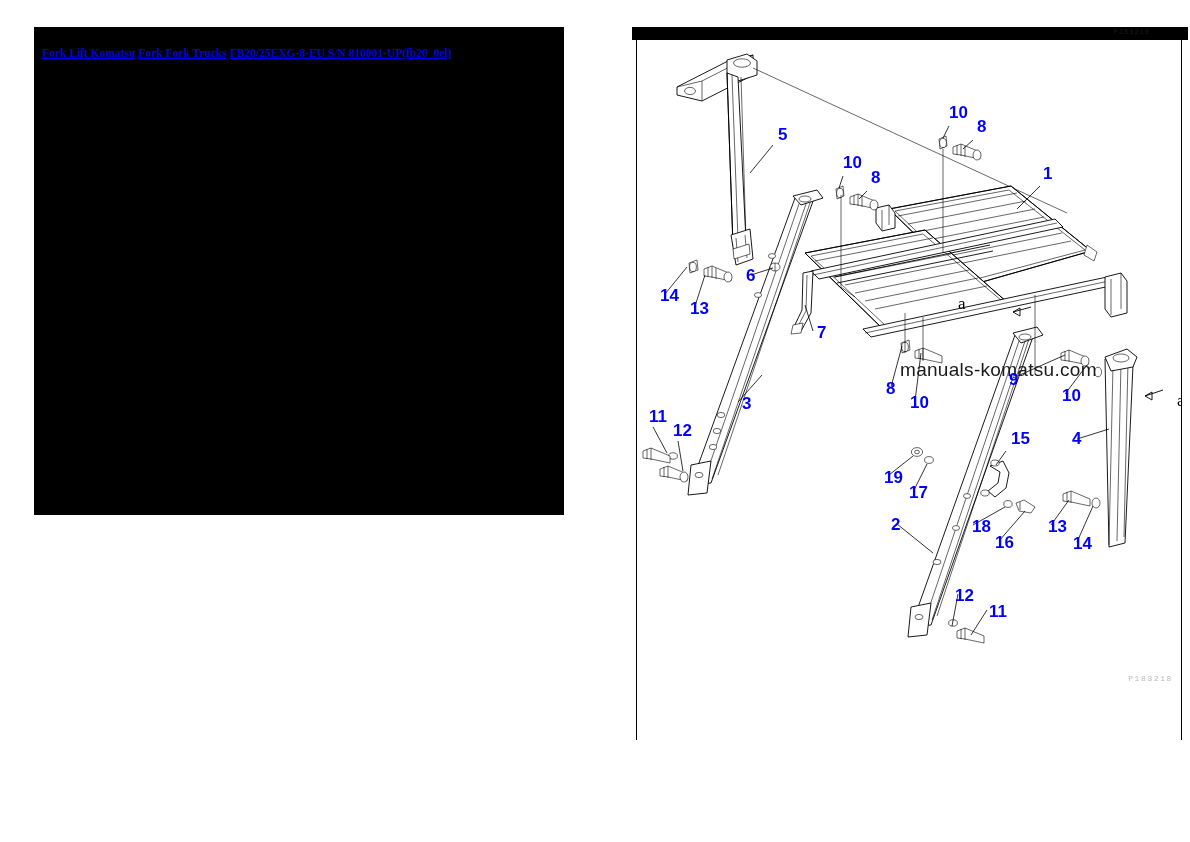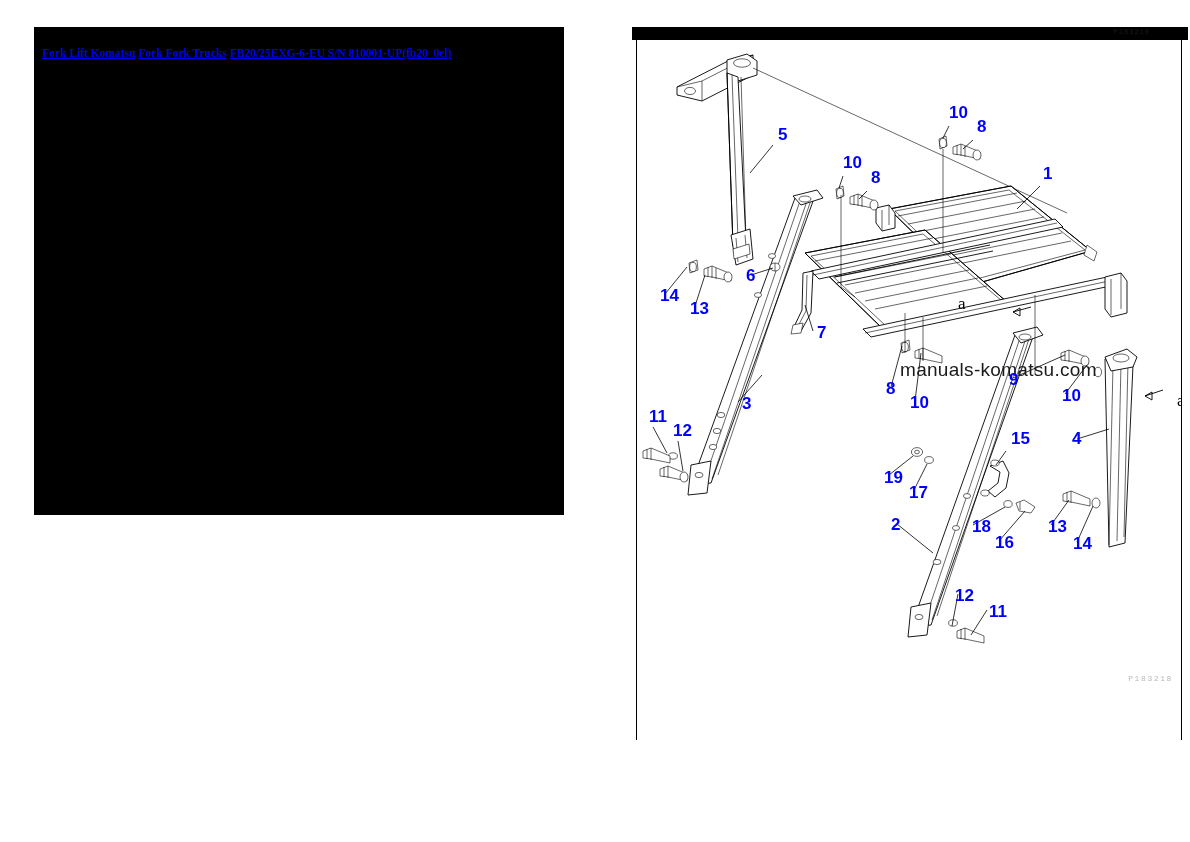--- a/index.html
+++ b/index.html
@@ -125,21 +125,21 @@
   .part { stroke: #000; stroke-width: 0.9; fill: #ffffff; }
   .part-thin { stroke: #000; stroke-width: 0.6; fill: #ffffff; }
 </style>
 </head>
 <body>
 
 <div id="page">
 
   <div id="left-pane">
     <div id="breadcrumb">
-      <a>Fork Lift Komatsu</a><span class="sep"> </span><a>Fork Fork Trucks</a><span class="sep"> </span><a>FB20/25EXG-6-EU S/N 810001-UP(fb20_0el)</a>
+      <a>Fork Lift Komatsu</a><span class="sep"> </span><a>Fork Fork Trucks</a><span class="sep"> </span><a>FB20/25EXG-8-EU S/N 810001-UP(fb20_0el)</a>
     </div>
   </div>
 
   <div id="right-pane">
 
     <div id="topbar">
       <span id="topbar-code">P183218</span>
     </div>
 
     <div id="drawing-frame">

